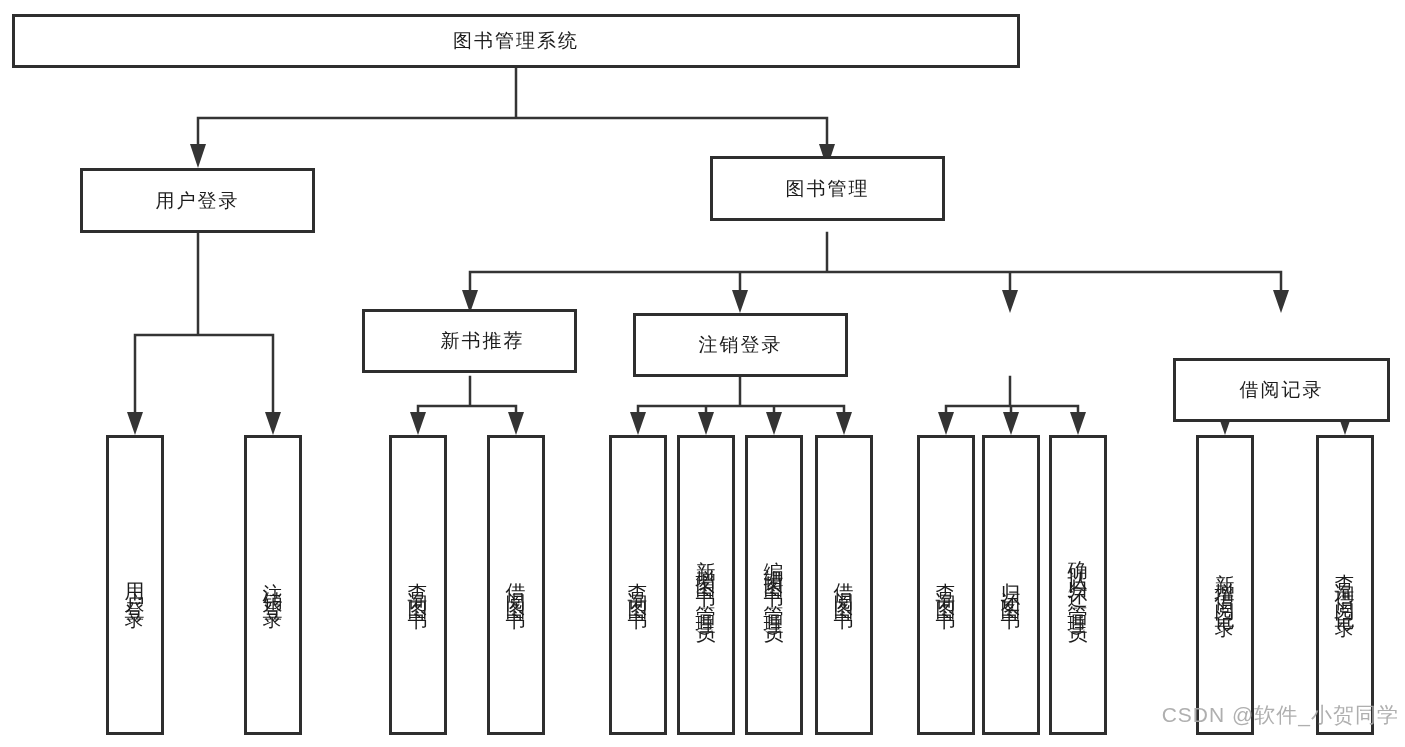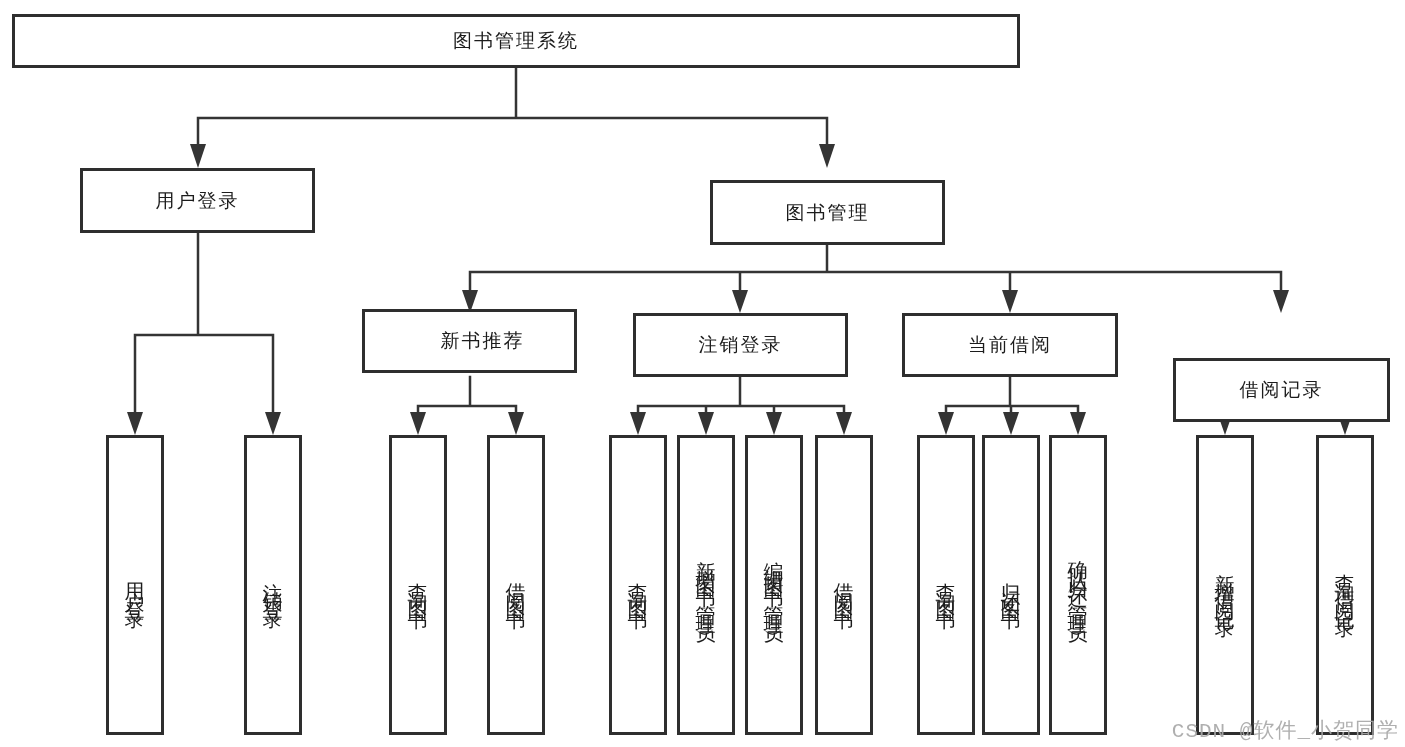--- a/index.html
+++ b/index.html
@@ -38,21 +38,21 @@
     height: 300px;
     width: 58px;
     writing-mode: vertical-rl;
     font-size: 20px;
     letter-spacing: 9px;
     line-height: 1;
   }
   
   .n-root      { left: 12px;   top: 14px;  width: 1008px; height: 54px; }
   .n-l2-login  { left: 80px;   top: 168px; width: 235px;  height: 65px; }
-  .n-l2-mgmt   { left: 710px;  top: 180px; width: 235px;  height: 65px; }
+  .n-l2-mgmt   { left: 710px;  top: 156px; width: 235px;  height: 65px; }
   .n-l3-newbook{ left: 362px;  top: 309px; width: 215px;  height: 64px; padding-left: 26px; }
   .n-l3-borrow { left: 633px;  top: 313px; width: 215px;  height: 64px; }
   .n-l3-current{ left: 902px;  top: 313px; width: 216px;  height: 64px; }
   .n-l3-records{ left: 1173px; top: 313px; width: 217px;  height: 64px; margin-top: 45px; }
   
   .n-leaf-0  { left: 106px;  }
   .n-leaf-1  { left: 244px;  }
   .n-leaf-2  { left: 389px;  }
   .n-leaf-3  { left: 487px;  }
   .n-leaf-4  { left: 609px;  }
@@ -60,27 +60,26 @@
   .n-leaf-6  { left: 745px;  }
   .n-leaf-7  { left: 815px;  }
   .n-leaf-8  { left: 917px;  }
   .n-leaf-9  { left: 982px;  }
   .n-leaf-10 { left: 1049px; }
   .n-leaf-11 { left: 1196px; }
   .n-leaf-12 { left: 1316px; }
   #watermark {
     position: absolute;
     right: 6px;
-    bottom: 3px;
+    bottom: 18px;
     z-index: 5;
     font-size: 21px;
     letter-spacing: 1px;
     color: rgba(168,168,168,0.92);
     white-space: nowrap;
-    font-family: Liberation Mono, monospace;
   }
 </style>
 </head>
 <body>
 
 <div id="canvas">
 
   <svg id="connectors" viewBox="0 0 1405 747" xmlns="http://www.w3.org/2000/svg" aria-hidden="true">
     <g stroke="#343434" stroke-width="2.5" fill="none" stroke-linecap="square">
       <path d="M516 68 V118 M198 118 H827 M198 118 V146 M827 118 V146"></path>
@@ -114,21 +113,20 @@
     </g>
   </svg>
 
   <div class="node hnode n-root">图书管理系统</div>
 
   <div class="node hnode n-l2-login">用户登录</div>
   <div class="node hnode n-l2-mgmt">图书管理</div>
 
   <div class="node hnode n-l3-newbook">新书推荐</div>
   <div class="node hnode n-l3-borrow">注销登录</div>
-  <div class="node hnode n-l3-current">当前借阅</div>
   <div class="node hnode n-l3-records">借阅记录</div>
 
   <div class="node vnode n-leaf-0">用户登录</div>
   <div class="node vnode n-leaf-1">注销登录</div>
 
   <div class="node vnode n-leaf-2">查询图书</div>
   <div class="node vnode n-leaf-3">借阅图书</div>
 
   <div class="node vnode n-leaf-4">查询图书</div>
   <div class="node vnode n-leaf-5">新增图书（管理员）</div>

